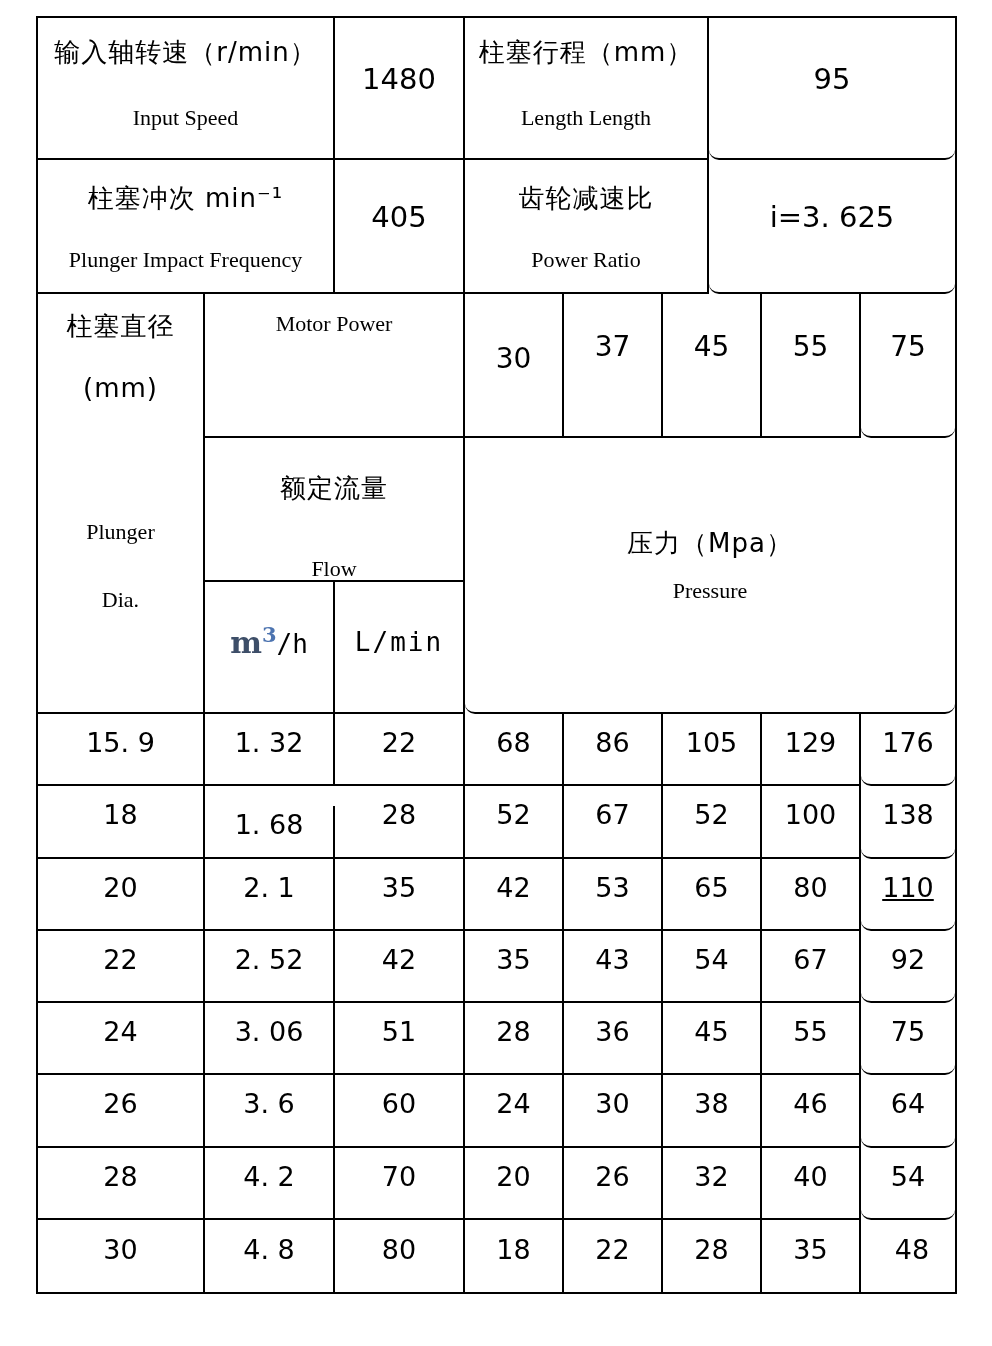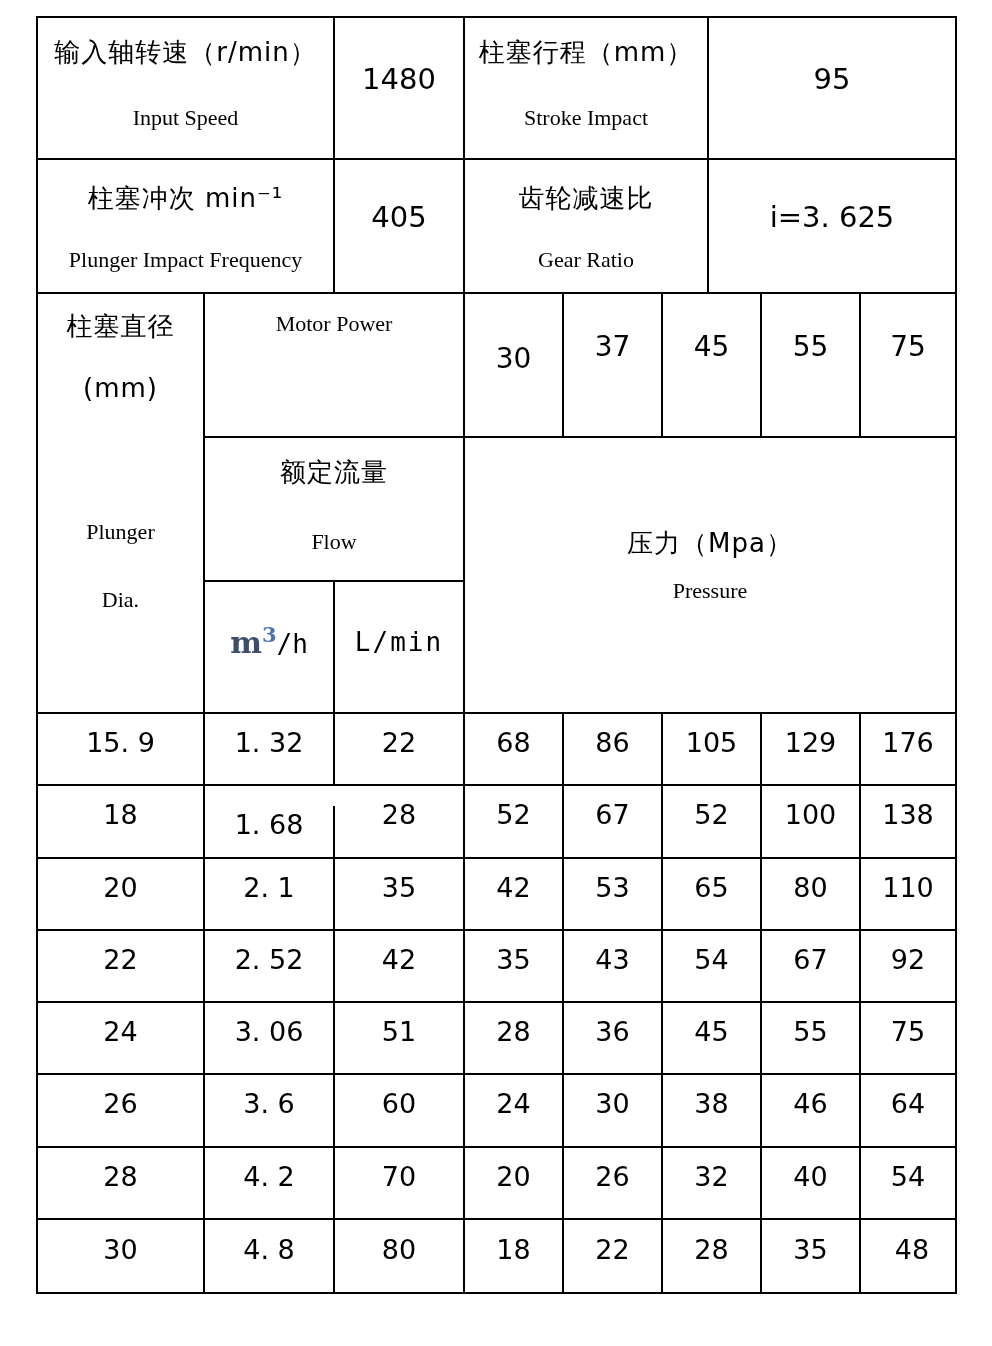--- a/index.html
+++ b/index.html
@@ -13,42 +13,42 @@
     display:grid;
     grid-template-columns:167px 130px 130px 99px 99px 46px 53px 99px 94px;
     grid-template-rows:142px 134px 144px 144px 132px repeat(8,72.25px);
   }
   .cell{
     background:#fff;box-sizing:border-box;
     border-right:2px solid #000;border-bottom:2px solid #000;
     display:flex;flex-direction:column;align-items:center;
     overflow:hidden;
   }
-  .no-r{border-right:none;}
+  .no-r{border-right:none;border-radius:10px;}
   .no-b{border-bottom:none;}
 
   .zh{font-size:26px;line-height:36px;white-space:nowrap;letter-spacing:1px;}
   .en{font-family:"Liberation Serif","DejaVu Serif",serif;font-size:22px;line-height:28px;white-space:nowrap;}
   .num{font-size:28px;line-height:34px;white-space:nowrap;}
   .num-lg{font-size:29px;}
   .mono{font-family:"DejaVu Sans Mono",monospace;}
 
   
   .hdr-r1{justify-content:flex-start;padding-top:16px;gap:34px;}
   .hdr-r2{justify-content:flex-start;padding-top:20px;gap:30px;}
   
   .val{justify-content:center;padding-bottom:18px;}
   
   .dia-cell{justify-content:flex-start;padding-top:14px;}
   .dia-unit{margin-top:26px;}
   .dia-en1{margin-top:112px;}
   .dia-en2{margin-top:40px;}
   
   .hdr-mid{justify-content:flex-start;padding-top:16px;gap:36px;}
-  .hdr-flow{justify-content:flex-start;padding-top:16px;gap:38px;}
+  .hdr-flow{justify-content:flex-start;padding-top:32px;gap:49px;}
   
   .mp-val{justify-content:flex-start;padding-top:36px;}
   .mp-val-first{padding-top:48px;}
   
   .pressure-cell{justify-content:center;gap:36px;padding-bottom:20px;}
   
   .unit-cell{justify-content:center;padding-bottom:10px;}
   .m3b{font-family:"DejaVu Serif","Liberation Serif",serif;font-weight:bold;font-size:30px;color:#3d4e68;}
   .m3s{font-family:"DejaVu Serif","Liberation Serif",serif;font-weight:bold;font-size:21px;color:#4d74b0;position:relative;top:-11px;}
   .m3r{font-size:26px;}
@@ -64,36 +64,36 @@
 
   <div class="cell hdr-r1" style="grid-column:1/3;grid-row:1;">
     <span class="zh">输入轴转速（r/min）</span>
     <span class="en">Input Speed</span>
   </div>
   <div class="cell val" style="grid-column:3/4;grid-row:1;">
     <span class="num num-lg">1480</span>
   </div>
   <div class="cell hdr-r1" style="grid-column:4/7;grid-row:1;">
     <span class="zh">柱塞行程（mm）</span>
-    <span class="en">Stroke Impact</span>
+    <span class="en">Length Length</span>
   </div>
   <div class="cell val no-r" style="grid-column:7/10;grid-row:1;">
     <span class="num num-lg">95</span>
   </div>
 
   <div class="cell hdr-r2" style="grid-column:1/3;grid-row:2;">
     <span class="zh">柱塞冲次 min⁻¹</span>
     <span class="en">Plunger Impact Frequency</span>
   </div>
   <div class="cell val" style="grid-column:3/4;grid-row:2;">
     <span class="num num-lg">405</span>
   </div>
   <div class="cell hdr-r2" style="grid-column:4/7;grid-row:2;">
     <span class="zh">齿轮减速比</span>
-    <span class="en">Gear Ratio</span>
+    <span class="en">Power Ratio</span>
   </div>
   <div class="cell val no-r" style="grid-column:7/10;grid-row:2;">
     <span class="num num-lg">i=3. 625</span>
   </div>
 
   <div class="cell dia-cell" style="grid-column:1/2;grid-row:3/6;">
     <span class="zh">柱塞直径</span>
     <span class="zh dia-unit">(mm)</span>
     <span class="en dia-en1">Plunger</span>
     <span class="en dia-en2">Dia.</span>
@@ -199,21 +199,21 @@
     </div>
   <div class="cell data" style="grid-column:5/6;grid-row:8;">
       <span class="num">53</span>
     </div>
   <div class="cell data" style="grid-column:6/8;grid-row:8;">
       <span class="num">65</span>
     </div>
   <div class="cell data" style="grid-column:8/9;grid-row:8;">
       <span class="num">80</span>
     </div>
-  <div class="cell data no-r" style="grid-column:9/10;grid-row:8;">
+  <div class="cell data no-r" style="grid-column:9/10;grid-row:8;text-decoration:underline;">
       <span class="num">110</span>
     </div>
 
   <div class="cell data" style="grid-column:1/2;grid-row:9;">
       <span class="num">22</span>
     </div>
   <div class="cell data" style="grid-column:2/3;grid-row:9;">
       <span class="num">2. 52</span>
     </div>
   <div class="cell data" style="grid-column:3/4;grid-row:9;">

